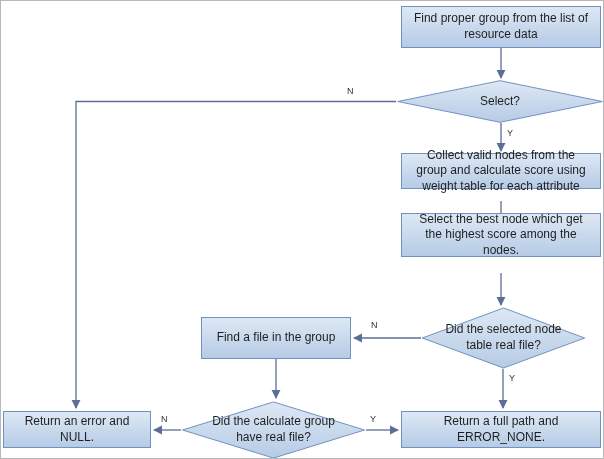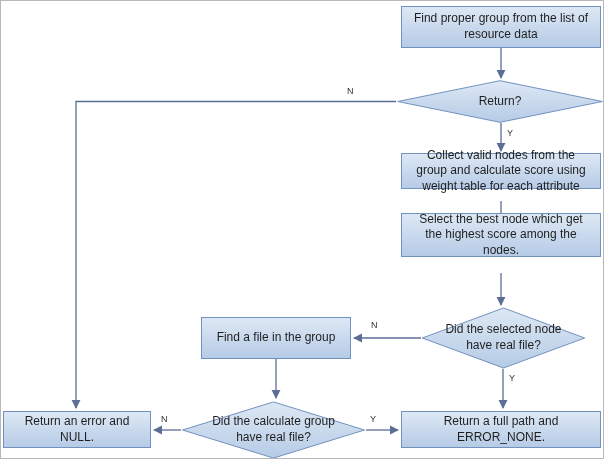--- a/index.html
+++ b/index.html
@@ -96,28 +96,28 @@
   </div>
 
   <div class="node rect" style="left:2px;top:410px;width:148px;height:37px">
     <span>Return an error and NULL.</span>
   </div>
 
   <div class="node diamond" style="left:395px;top:79px;width:208px;height:43px">
     <svg viewBox="0 0 100 50" preserveAspectRatio="none">
       <polygon class="shape-poly" points="50,0.8 99.2,25 50,49.2 0.8,25" vector-effect="non-scaling-stroke"></polygon>
     </svg>
-    <span class="label">Return?</span>
+    <span class="label">Select?</span>
   </div>
 
   <div class="node diamond" style="left:420px;top:306px;width:165px;height:62px">
     <svg viewBox="0 0 100 50" preserveAspectRatio="none">
       <polygon class="shape-poly" points="50,0.8 99.2,25 50,49.2 0.8,25" vector-effect="non-scaling-stroke"></polygon>
     </svg>
-    <span class="label">Did the selected node have real file?</span>
+    <span class="label">Did the selected node table real file?</span>
   </div>
 
   <div class="node diamond" style="left:180px;top:400px;width:185px;height:58px">
     <svg viewBox="0 0 100 50" preserveAspectRatio="none">
       <polygon class="shape-poly" points="50,0.8 99.2,25 50,49.2 0.8,25" vector-effect="non-scaling-stroke"></polygon>
     </svg>
     <span class="label">Did the calculate group have real file?</span>
   </div>
 
   <span class="edge-label" style="left:346px;top:85px">N</span>

